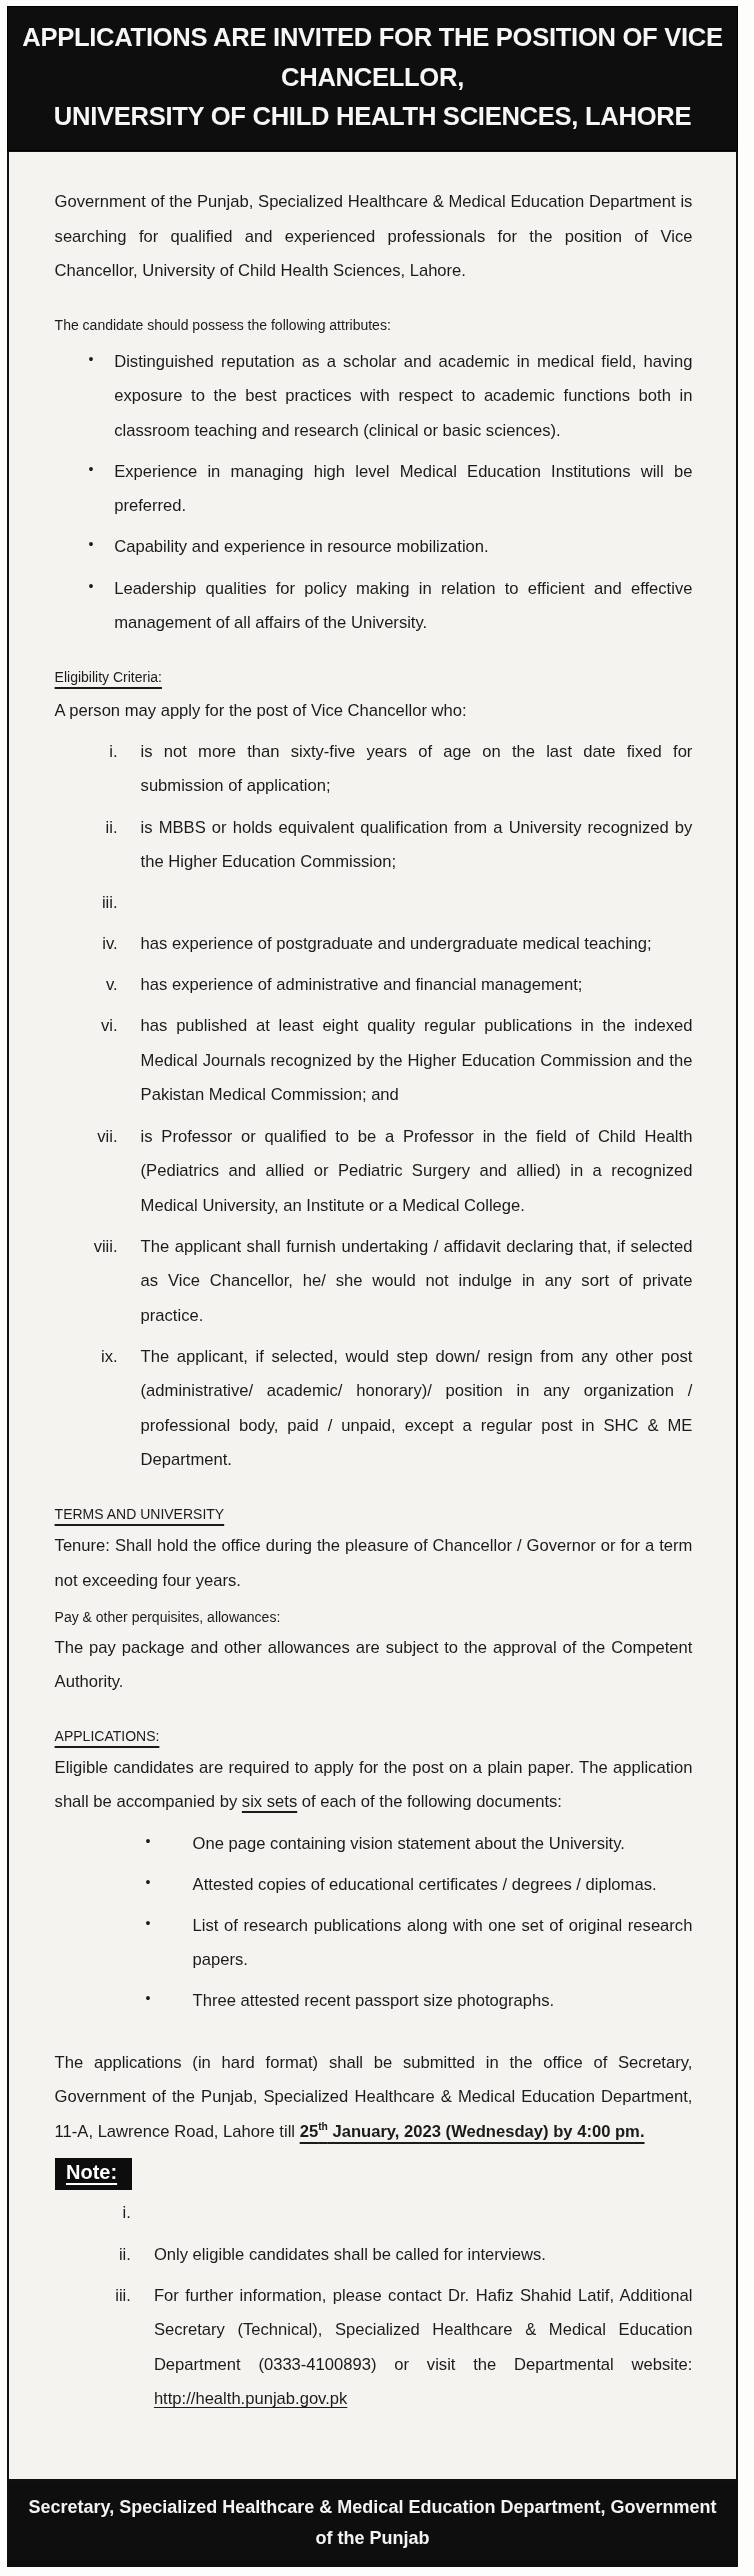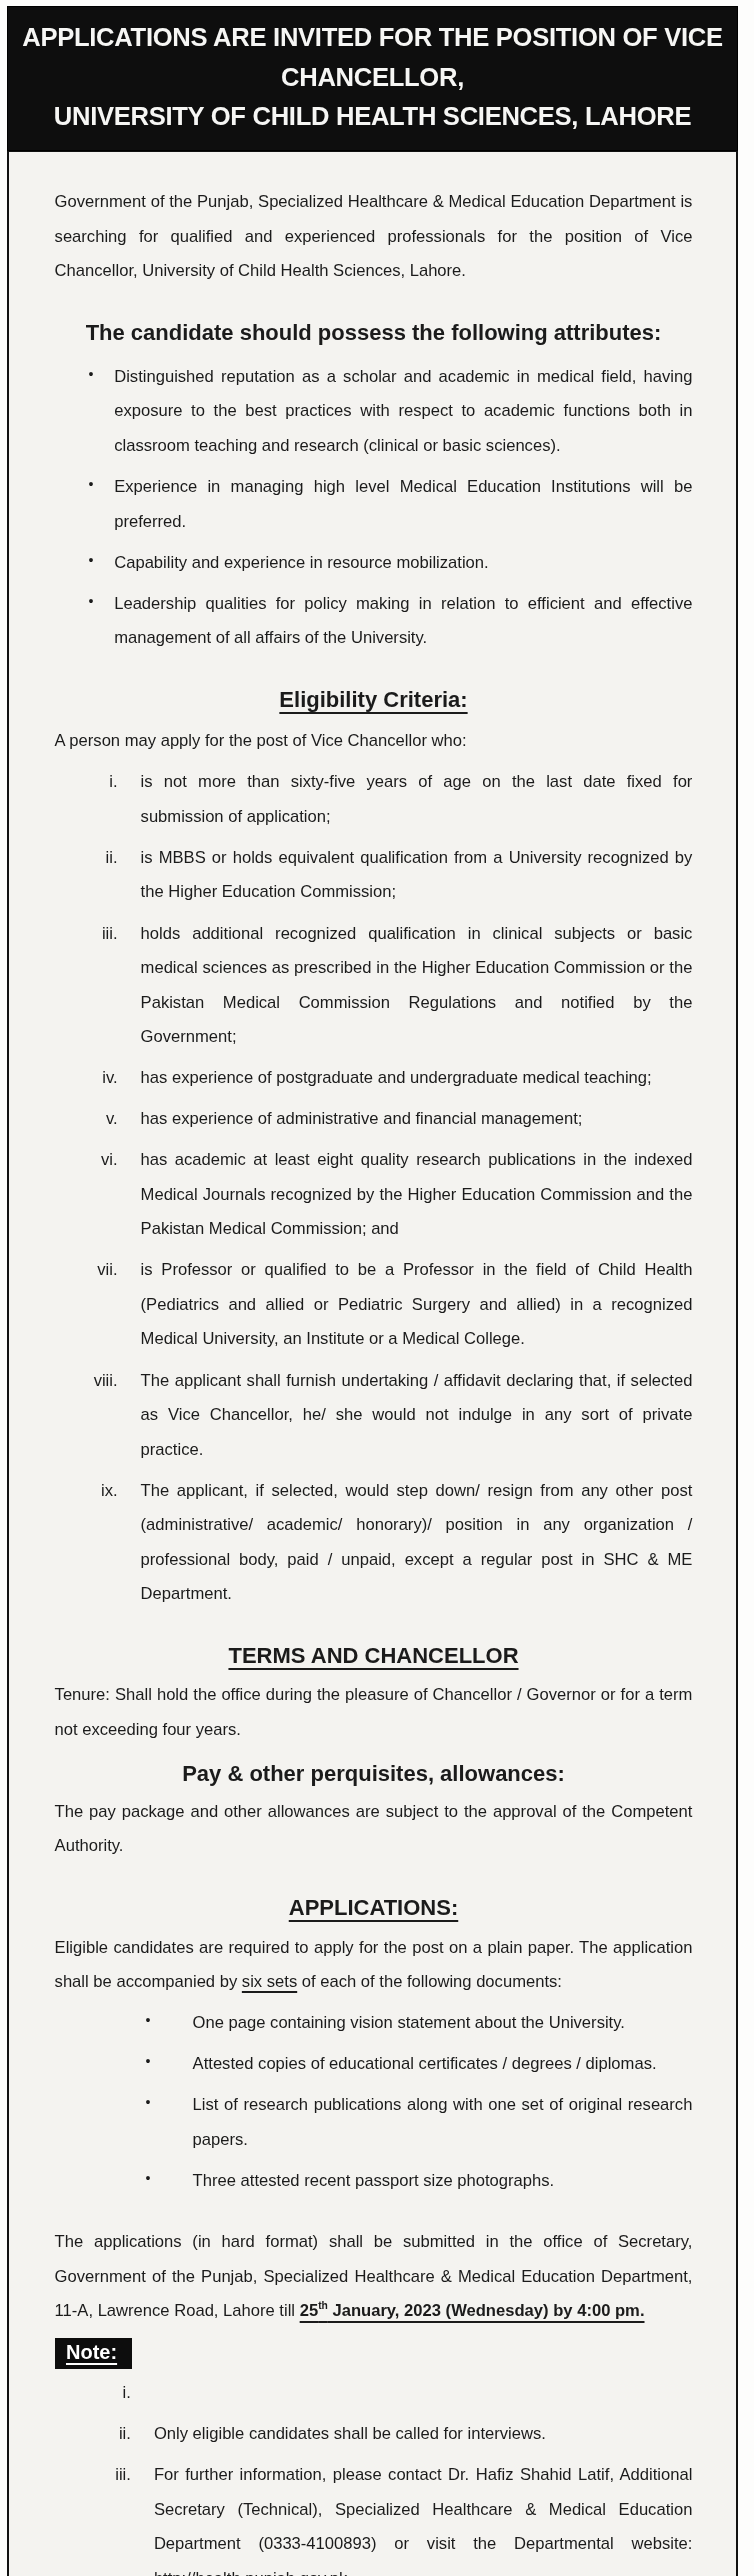--- a/index.html
+++ b/index.html
@@ -20,21 +20,21 @@
   }
   
   .body-box {
     flex:1; background:#f4f3f0; border:2.8px solid #111; border-top-width:1.9px;
     padding:5.7px 44px 17px 46px; box-sizing:border-box;
   }
   .para {
     font-size:16.6px; line-height:2.08; text-align:justify; margin:27px 0 0;
   }
   .section-heading {
-    font-size:22px; font-weight:bold; margin:23px 0 0; line-height:1.9;text-align:center;
+    font-size:14px; font-weight:normal; margin:23px 0 0; line-height:1.9;
   }
   .u2 {
     text-decoration:underline; text-decoration-thickness:2.4px; text-underline-offset:4.7px;
   }
   
   .bullet-item {
     display:flex; margin-top:6.6px; font-size:16.6px; line-height:2.08;
   }
   .bullet-marker { flex:none; width:25.6px; margin-left:34px; font-size:14.2px; }
   .doc-item .bullet-marker { margin-left:91px; width:47px; }
@@ -112,50 +112,49 @@
       <div class="roman-item">
         <span class="roman-num">i.</span>
         <span class="roman-text">is not more than sixty-five years of age on the last date fixed for submission of application;</span>
       </div>
       <div class="roman-item">
         <span class="roman-num">ii.</span>
         <span class="roman-text">is MBBS or holds equivalent qualification from a University recognized by the Higher Education Commission;</span>
       </div>
       <div class="roman-item">
         <span class="roman-num">iii.</span>
-        <span class="roman-text">holds additional recognized qualification in clinical subjects or basic medical sciences as prescribed in the Higher Education Commission or the Pakistan Medical Commission Regulations and notified by the Government;</span>
       </div>
       <div class="roman-item">
         <span class="roman-num">iv.</span>
         <span class="roman-text">has experience of postgraduate and undergraduate medical teaching;</span>
       </div>
       <div class="roman-item">
         <span class="roman-num">v.</span>
         <span class="roman-text">has experience of administrative and financial management;</span>
       </div>
       <div class="roman-item">
         <span class="roman-num">vi.</span>
-        <span class="roman-text">has academic at least eight quality research publications in the indexed Medical Journals recognized by the Higher Education Commission and the Pakistan Medical Commission; and</span>
+        <span class="roman-text">has published at least eight quality regular publications in the indexed Medical Journals recognized by the Higher Education Commission and the Pakistan Medical Commission; and</span>
       </div>
       <div class="roman-item">
         <span class="roman-num">vii.</span>
         <span class="roman-text">is Professor or qualified to be a Professor in the field of Child Health (Pediatrics and allied or Pediatric Surgery and allied) in a recognized Medical University, an Institute or a Medical College.</span>
       </div>
       <div class="roman-item">
         <span class="roman-num">viii.</span>
         <span class="roman-text">The applicant shall furnish undertaking / affidavit declaring that, if selected as Vice Chancellor, he/ she would not indulge in any sort of private practice.</span>
       </div>
       <div class="roman-item">
         <span class="roman-num">ix.</span>
         <span class="roman-text">The applicant, if selected, would step down/ resign from any other post (administrative/ academic/ honorary)/ position in any organization / professional body, paid / unpaid, except a regular post in SHC &amp; ME Department.</span>
       </div>
     </div>
 
     
-    <div class="section-heading"><span class="u2">TERMS AND CHANCELLOR</span></div>
+    <div class="section-heading"><span class="u2">TERMS AND UNIVERSITY</span></div>
     <p class="para" style="margin-top:1.9px">Tenure: Shall hold the office during the pleasure of Chancellor / Governor or for a term not exceeding four years.</p>
     <div class="section-heading" style="margin-top:5.7px">Pay &amp; other perquisites, allowances:</div>
     <p class="para" style="margin-top:0">The pay package and other allowances are subject to the approval of the Competent Authority.</p>
 
     
     <div class="section-heading"><span class="u2">APPLICATIONS:</span></div>
     <p class="para" style="margin-top:1.9px"><span>Eligible candidates are required to apply for the post on a plain paper. The application shall be accompanied by </span><span class="emph">six sets</span><span> of each of the following documents:</span></p>
     <div>
       <div class="bullet-item doc-item">
         <span class="bullet-marker">•</span>

